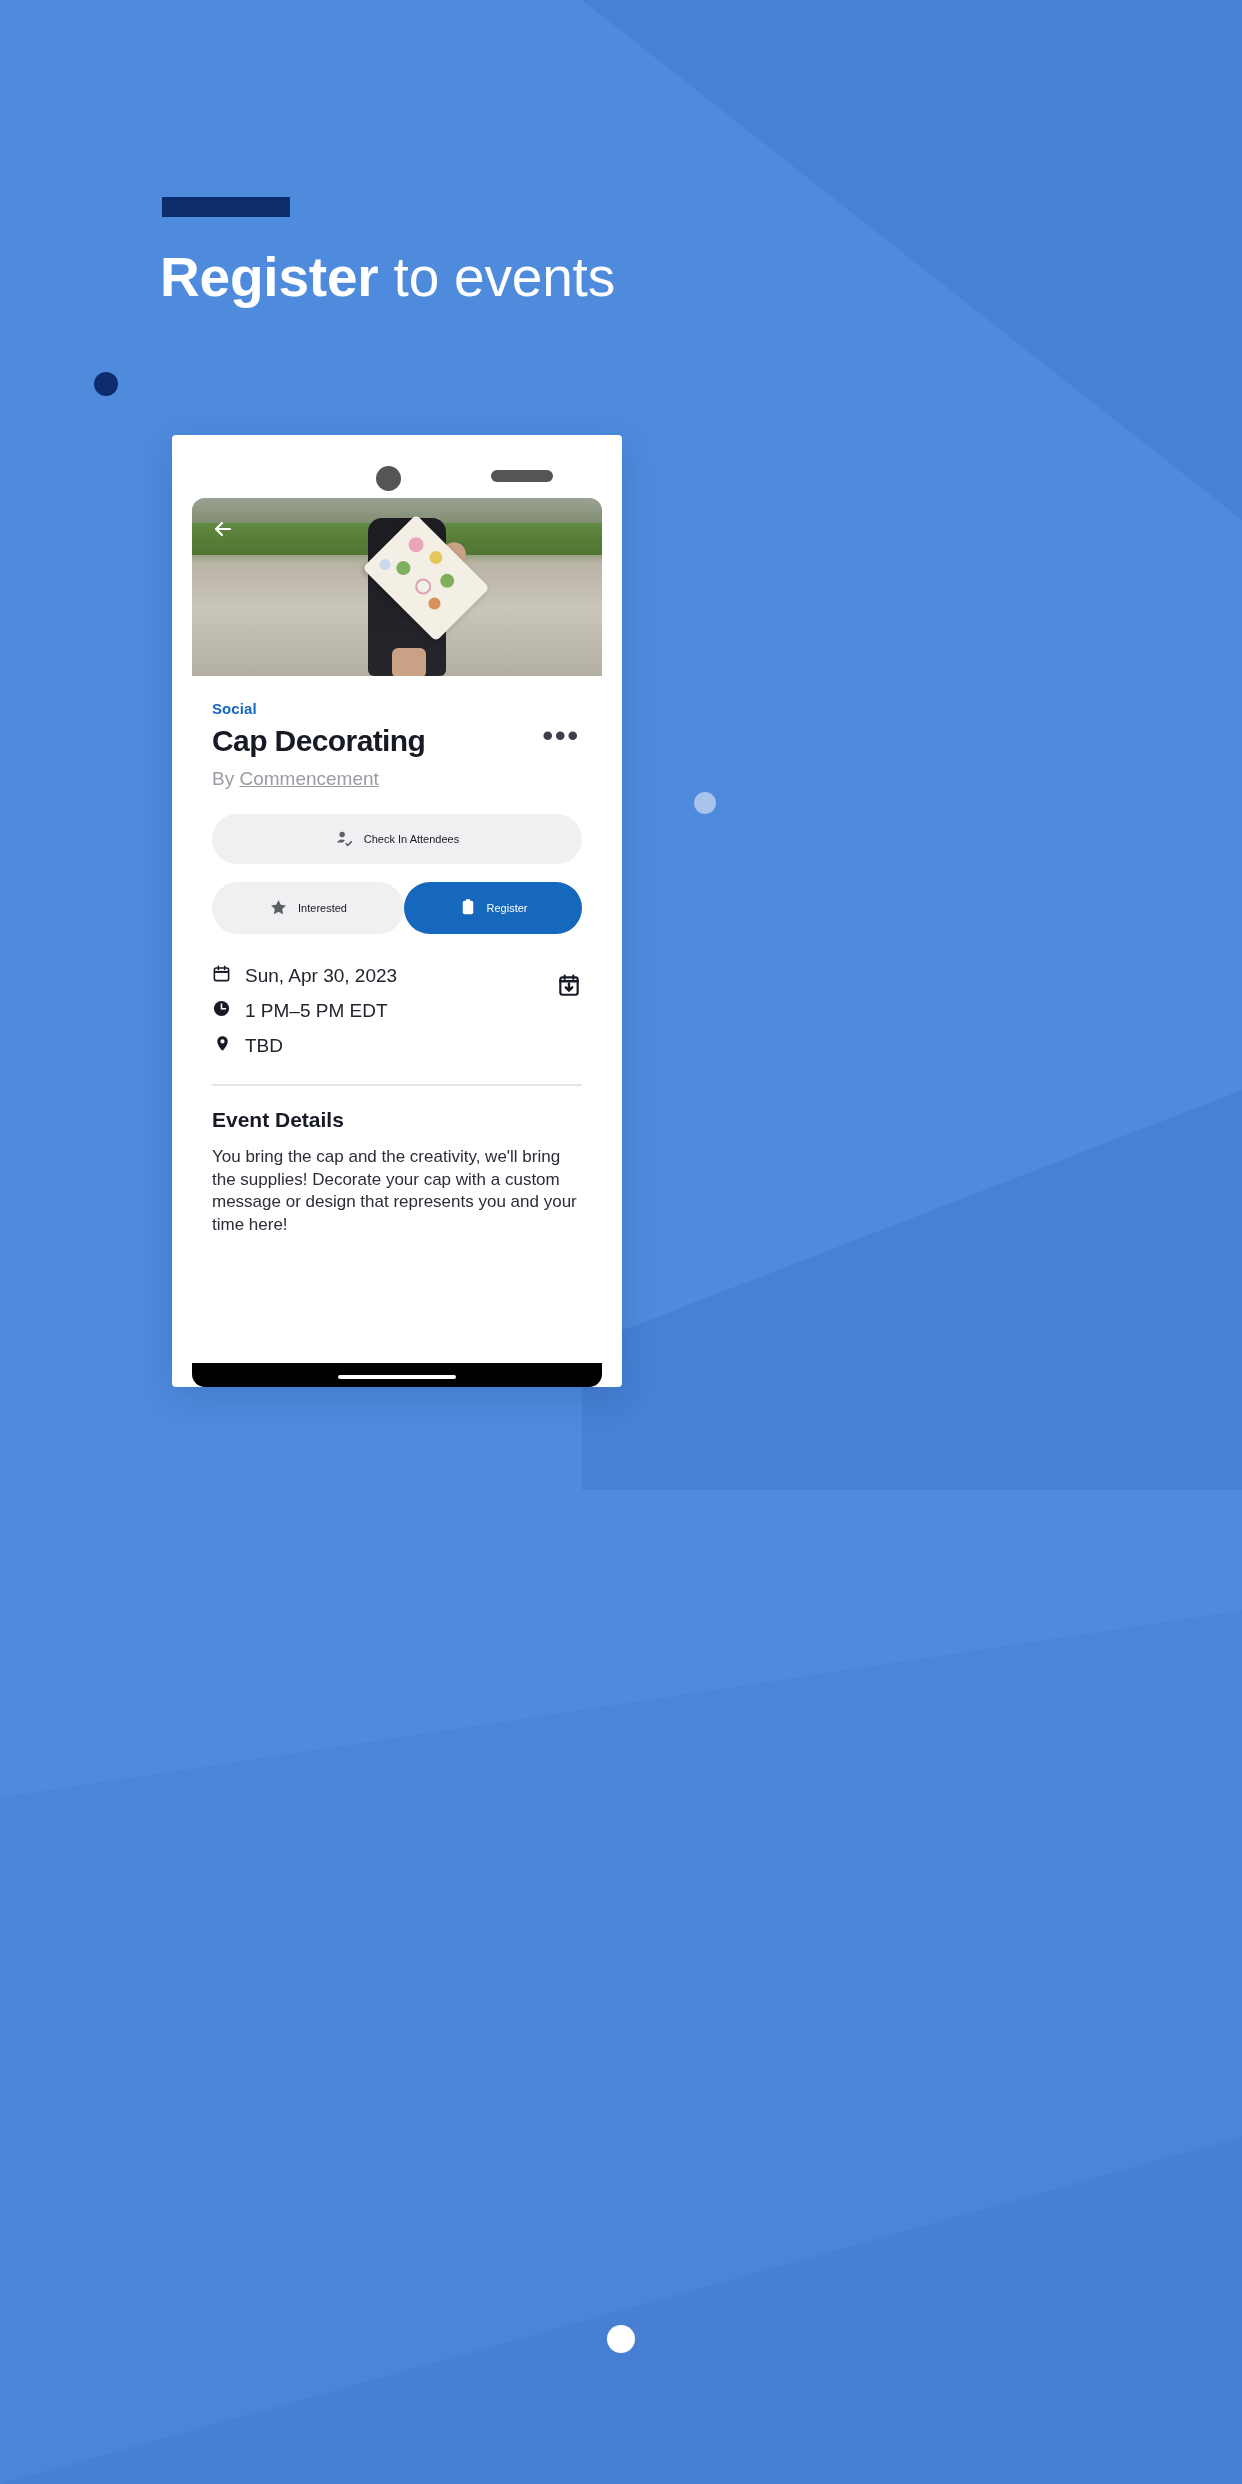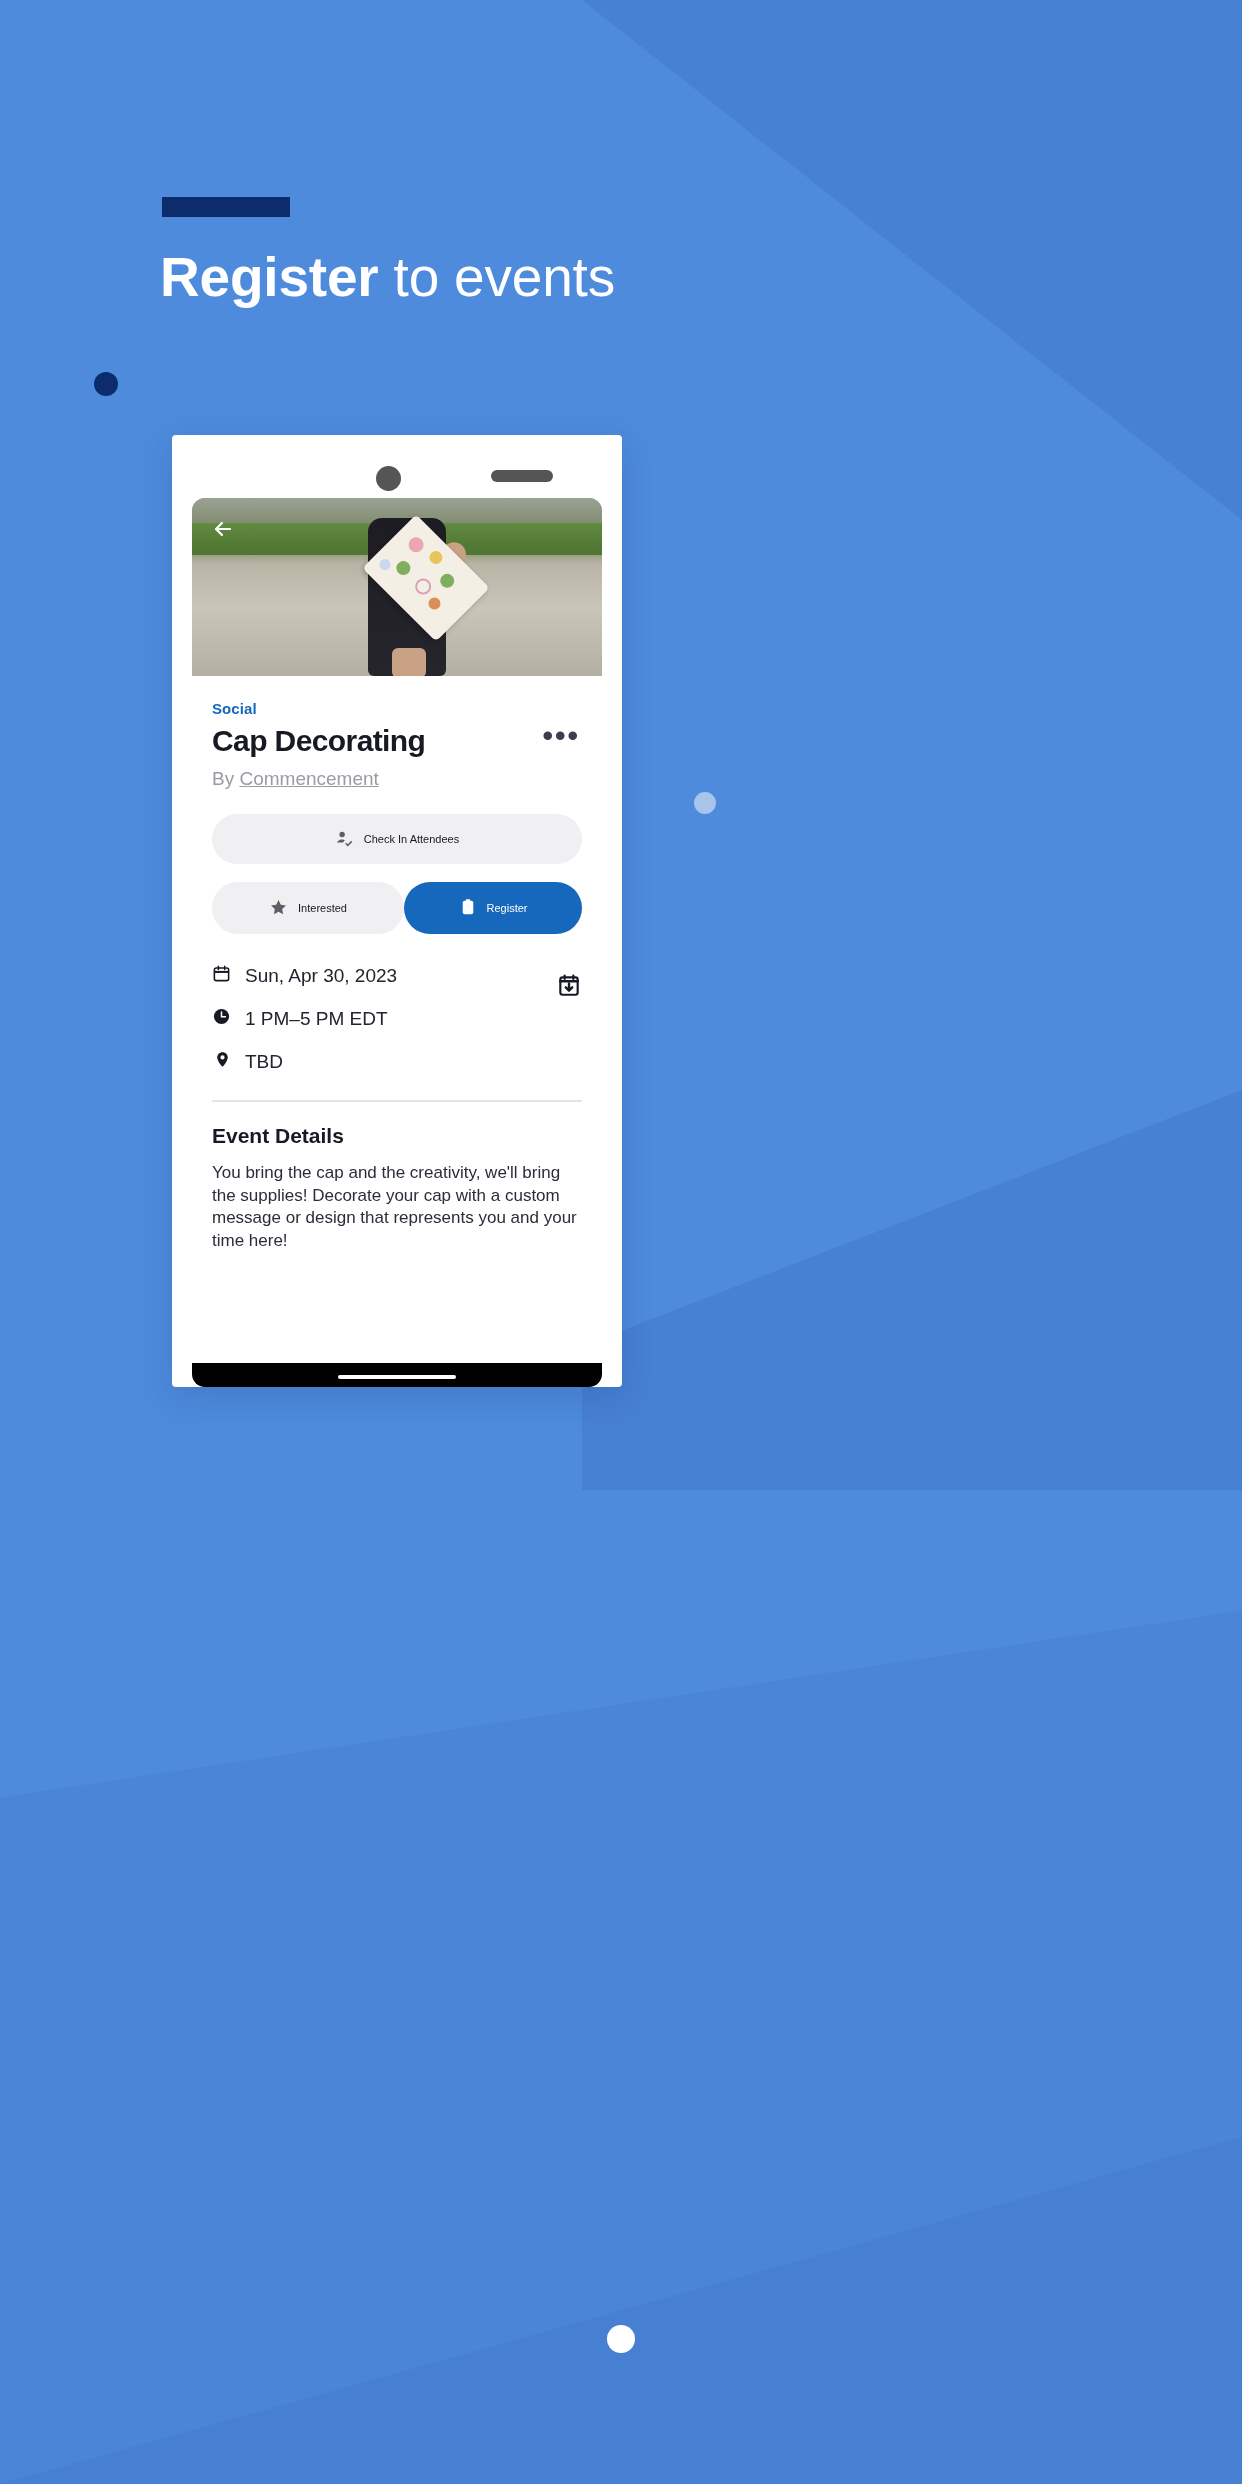--- a/index.html
+++ b/index.html
@@ -246,21 +246,21 @@
   .btn-register {
     flex: 1; height: 52px;
     background: #1668bd;
     color: #ffffff;
   }
 
   .meta {
     margin-top: 30px;
     display: flex; align-items: flex-start; justify-content: space-between;
   }
-  .meta-rows { display: flex; flex-direction: column; gap: 19px; }
+  .meta-rows { display: flex; flex-direction: column; gap: 11px; }
   .meta-row {
     display: flex; align-items: center; gap: 14px;
     color: #22242e;
     font-size: 19px;
   }
   .addcal { padding-top: 8px; cursor: pointer; }
 
   .divider {
     height: 1px; background: #e4e5e8;
     margin: 26px 0 0 0;

